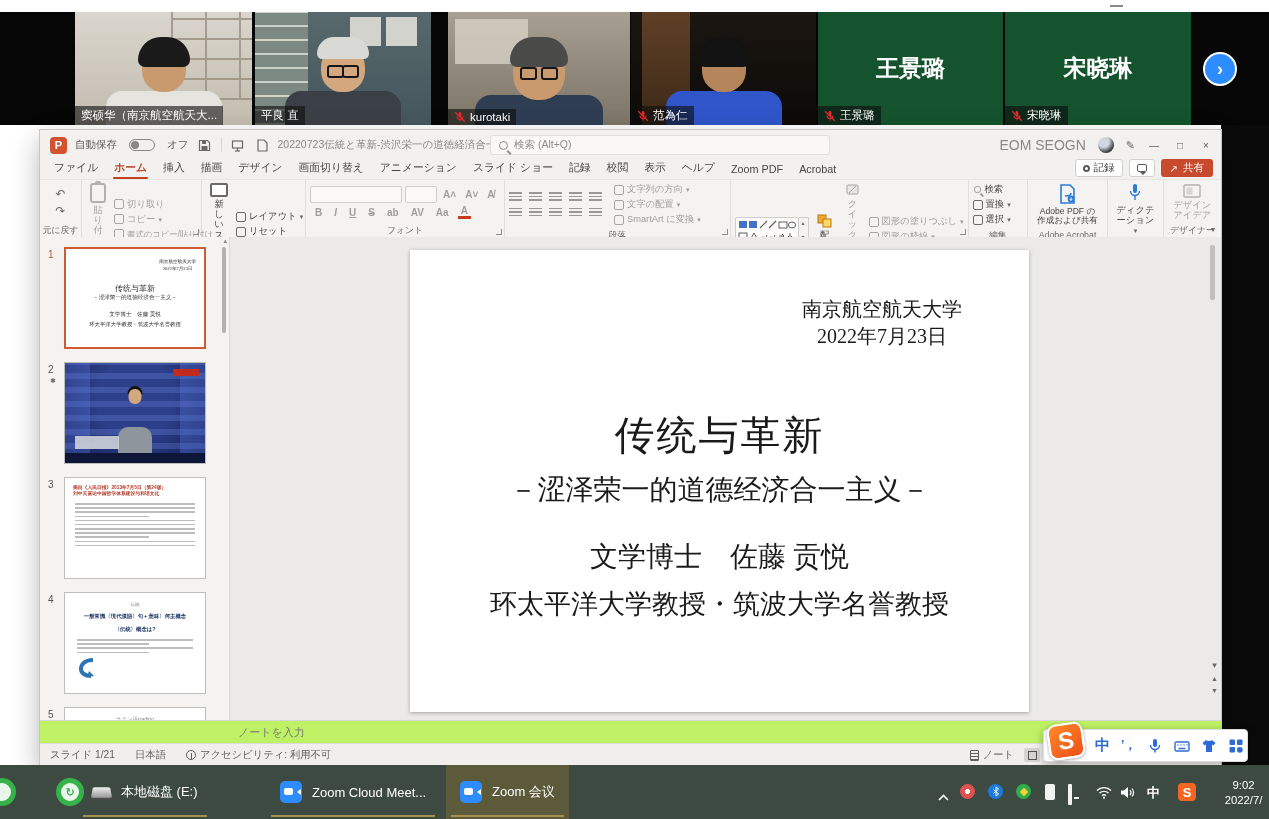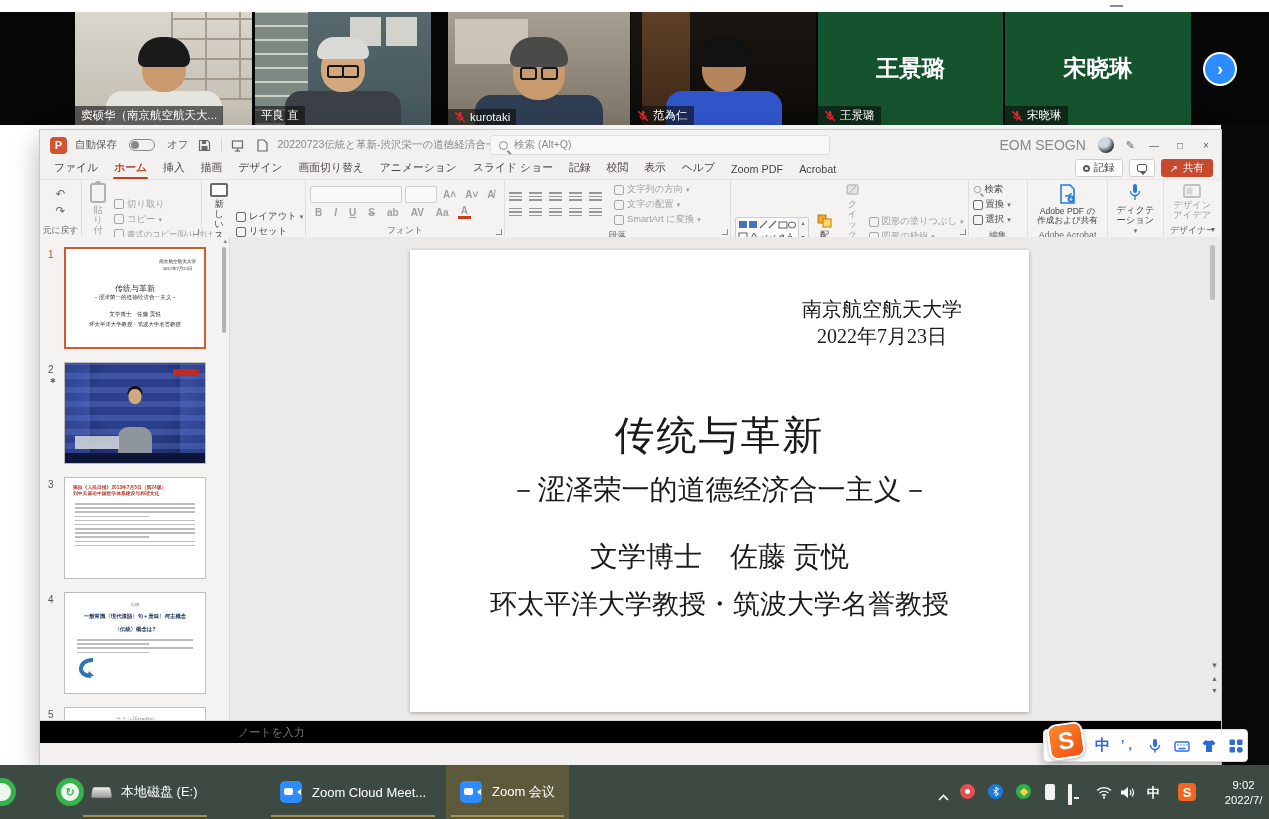--- a/index.html
+++ b/index.html
@@ -180,21 +180,21 @@
 .slide .titleblock{position:absolute;left:0;right:0;top:158px;text-align:center}
 .slide .t1{font-size:40px;letter-spacing:2px}
 .slide .t2{font-size:28px;margin-top:8px}
 .slide .authorblock{position:absolute;left:0;right:0;top:288px;text-align:center}
 .slide .a1{font-size:28px}
 .slide .a2{font-size:27px;margin-top:10px}
 .vscroll{position:absolute;right:6px;top:8px;width:5px;height:55px;background:#c1bfbd;border-radius:2px}
 .navcol{position:absolute;right:3px;top:423px;display:flex;flex-direction:column;align-items:center;
   gap:5px;color:#6b6967;font-size:9px}
 
-.notesbar{position:absolute;left:0;top:590px;width:1181px;height:23px;background:#000000;
+.notesbar{position:absolute;left:0;top:590px;width:1181px;height:23px;background:#bef264;
   border-top:1px solid #d8d6d4;display:flex;align-items:center;padding-left:198px;color:#7a7876;font-size:11px}
 .statusbar{position:absolute;left:0;top:613px;width:1181px;height:22px;background:#f0efee;
   border-top:1px solid #dcdad8;display:flex;align-items:center;gap:20px;padding:0 10px;
   font-size:10.3px;color:#605e5c}
 .st-right{position:absolute;right:155px;top:0;height:22px;display:flex;align-items:center;gap:10px}
 .pg-ic{width:9px;height:11px;border:1px solid #605e5c;border-radius:1px;
   background:repeating-linear-gradient(180deg,transparent 0 2px,#605e5c 2px 3px)}
 .view-ic{width:16px;height:14px;display:flex;align-items:center;justify-content:center;border-radius:2px}
 .view-ic.sel{background:#d6d4d2}
 .vi-norm{width:9px;height:9px;border:1px solid #55534f}
@@ -806,20 +806,40 @@
           <span style="font-size:7px">▲</span>
           <span style="font-size:7px">▼</span>
         </div>
       </div>
     </div>
 
     <div class="notesbar">
       <span>ノートを入力</span>
     </div>
 
+    <div class="statusbar">
+      <span>スライド 1/21</span>
+      <span>日本語</span>
+      <span style="display:flex;align-items:center;gap:4px">
+        <span class="acc-ic"></span>
+        <span>アクセシビリティ: 利用不可</span>
+      </span>
+      <div class="st-right">
+        <span style="display:flex;align-items:center;gap:4px">
+          <span class="pg-ic"></span>
+          <span>ノート</span>
+        </span>
+        <span class="view-ic sel">
+            <span class="vi-norm"></span>
+          </span>
+        <span class="view-ic">
+            <span class="vi-grid"></span>
+          </span>
+      </div>
+    </div>
   </div>
 
   <div class="imebar">
     <div class="slogo">S</div>
     <span class="ime-ic">中</span>
     <span class="ime-ic" style="font-size:12px">’，</span>
     <span class="ime-ic">
       <svg class="ime-svg" viewBox="0 0 16 16">
         <rect x="6" y="1" width="4" height="8" rx="2" fill="#2f6bd8"></rect>
         <path d="M3.5 7a4.5 4.5 0 0 0 9 0" fill="none" stroke="#2f6bd8" stroke-width="1.5"></path>

